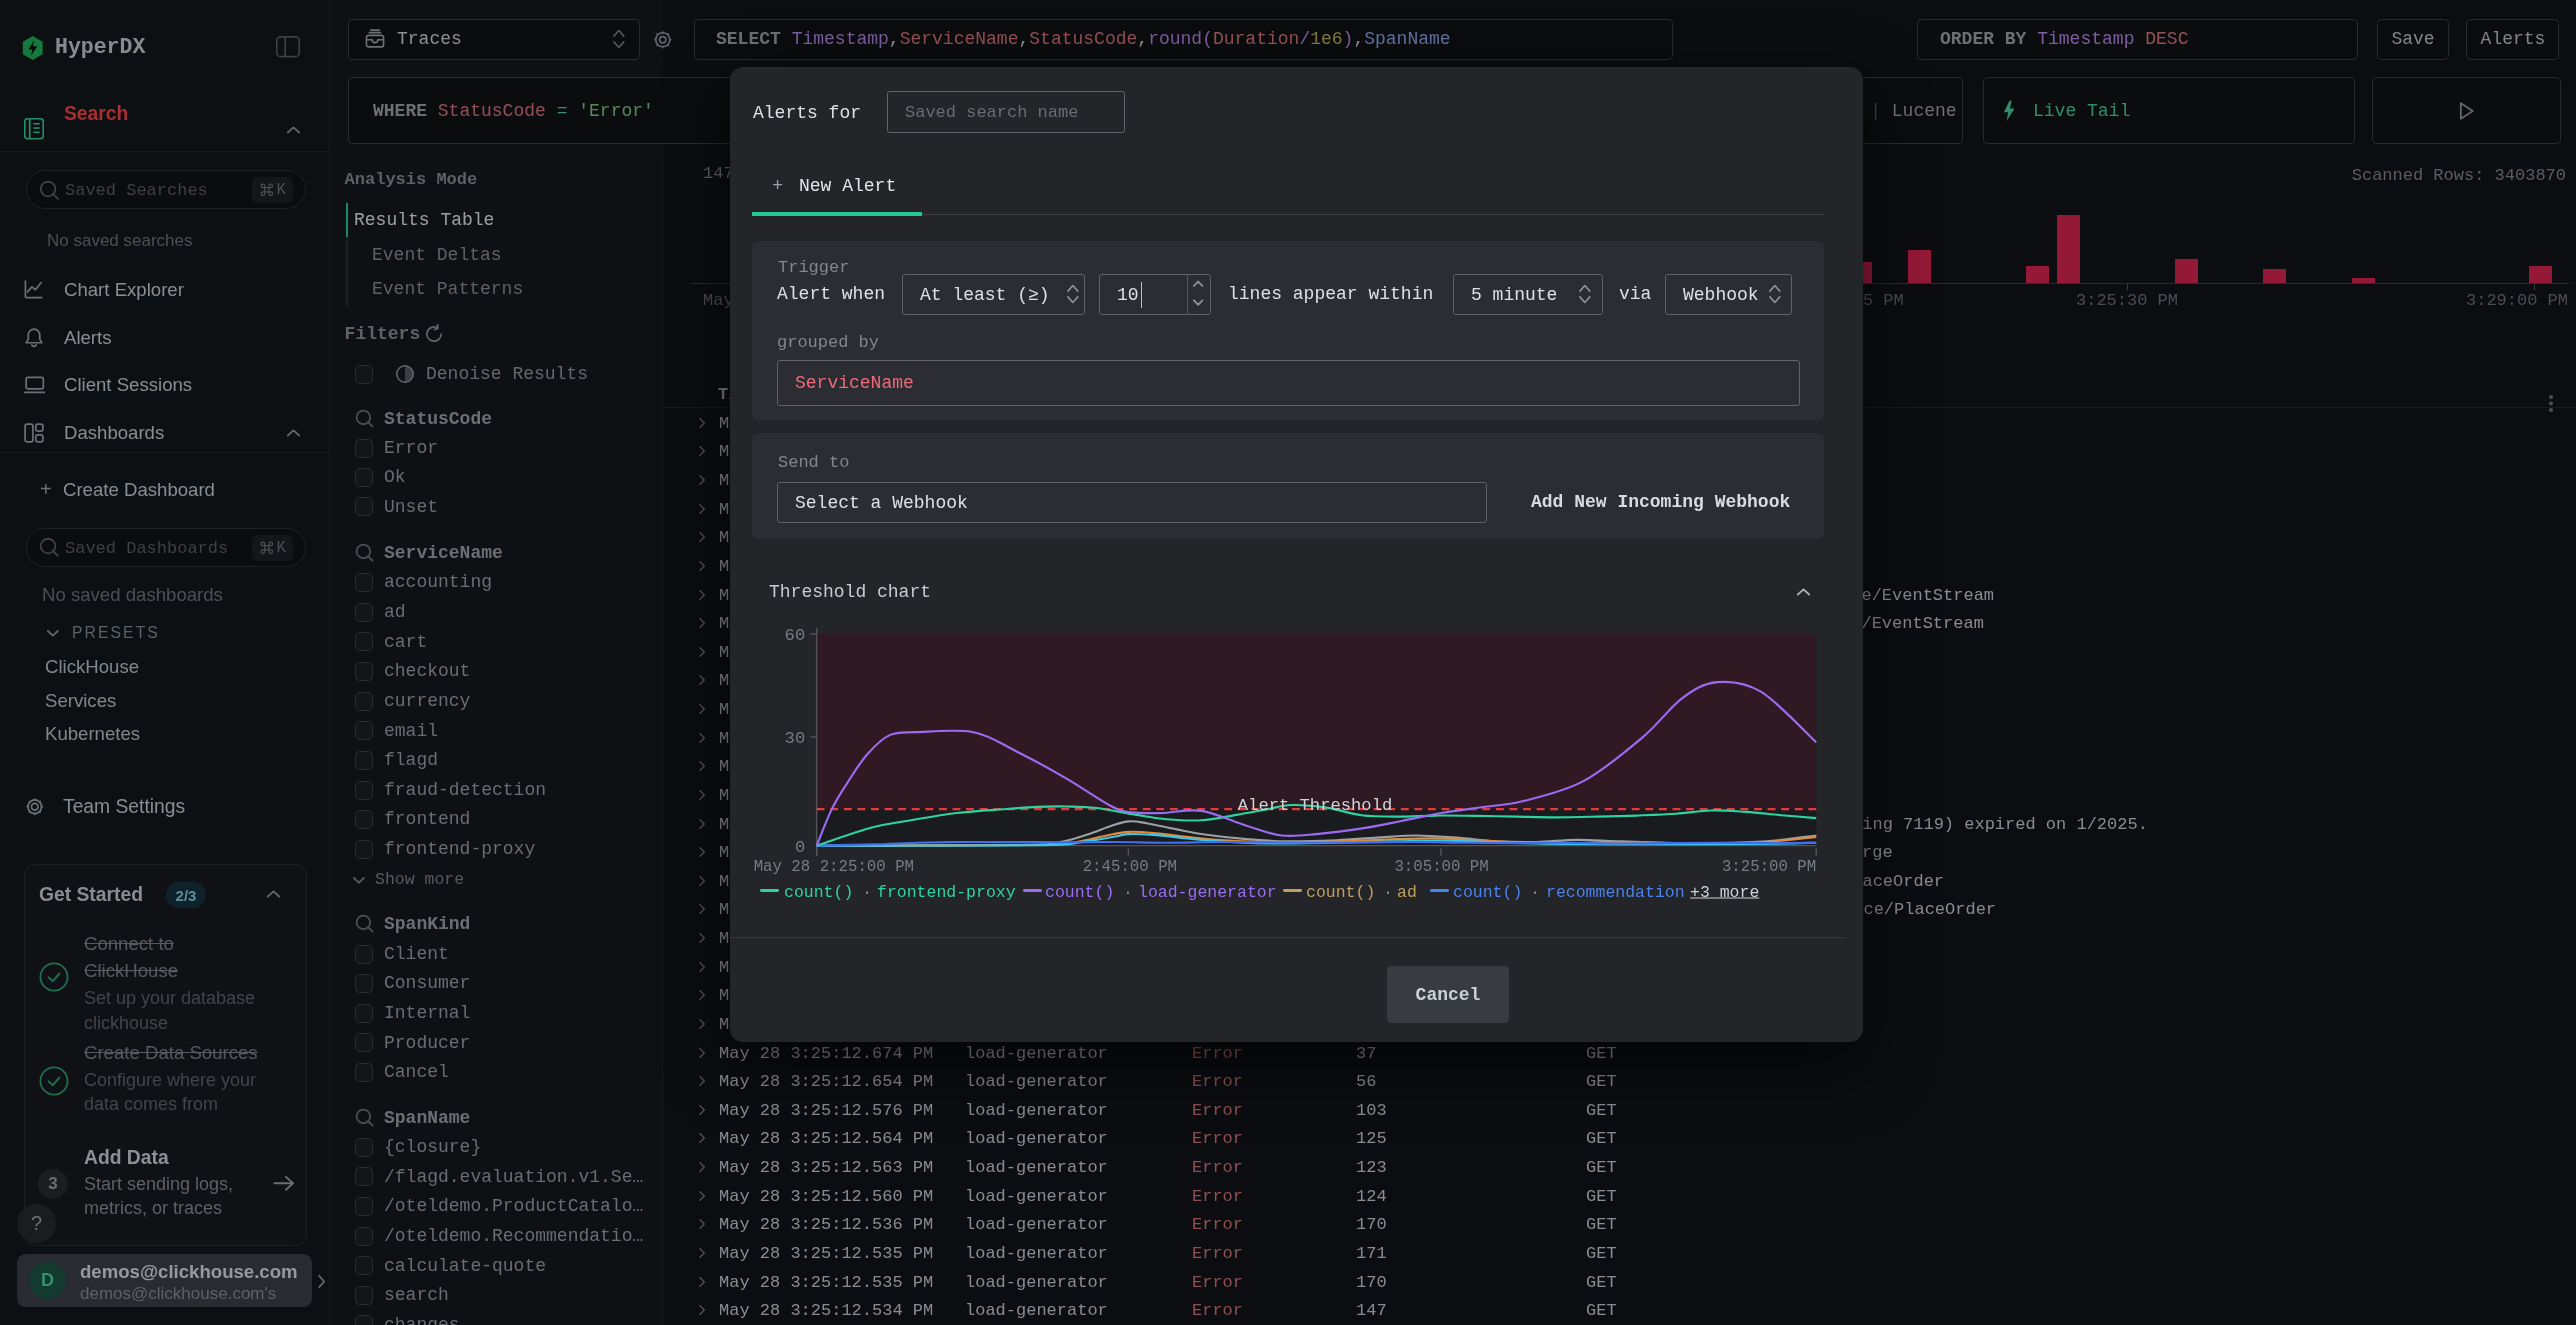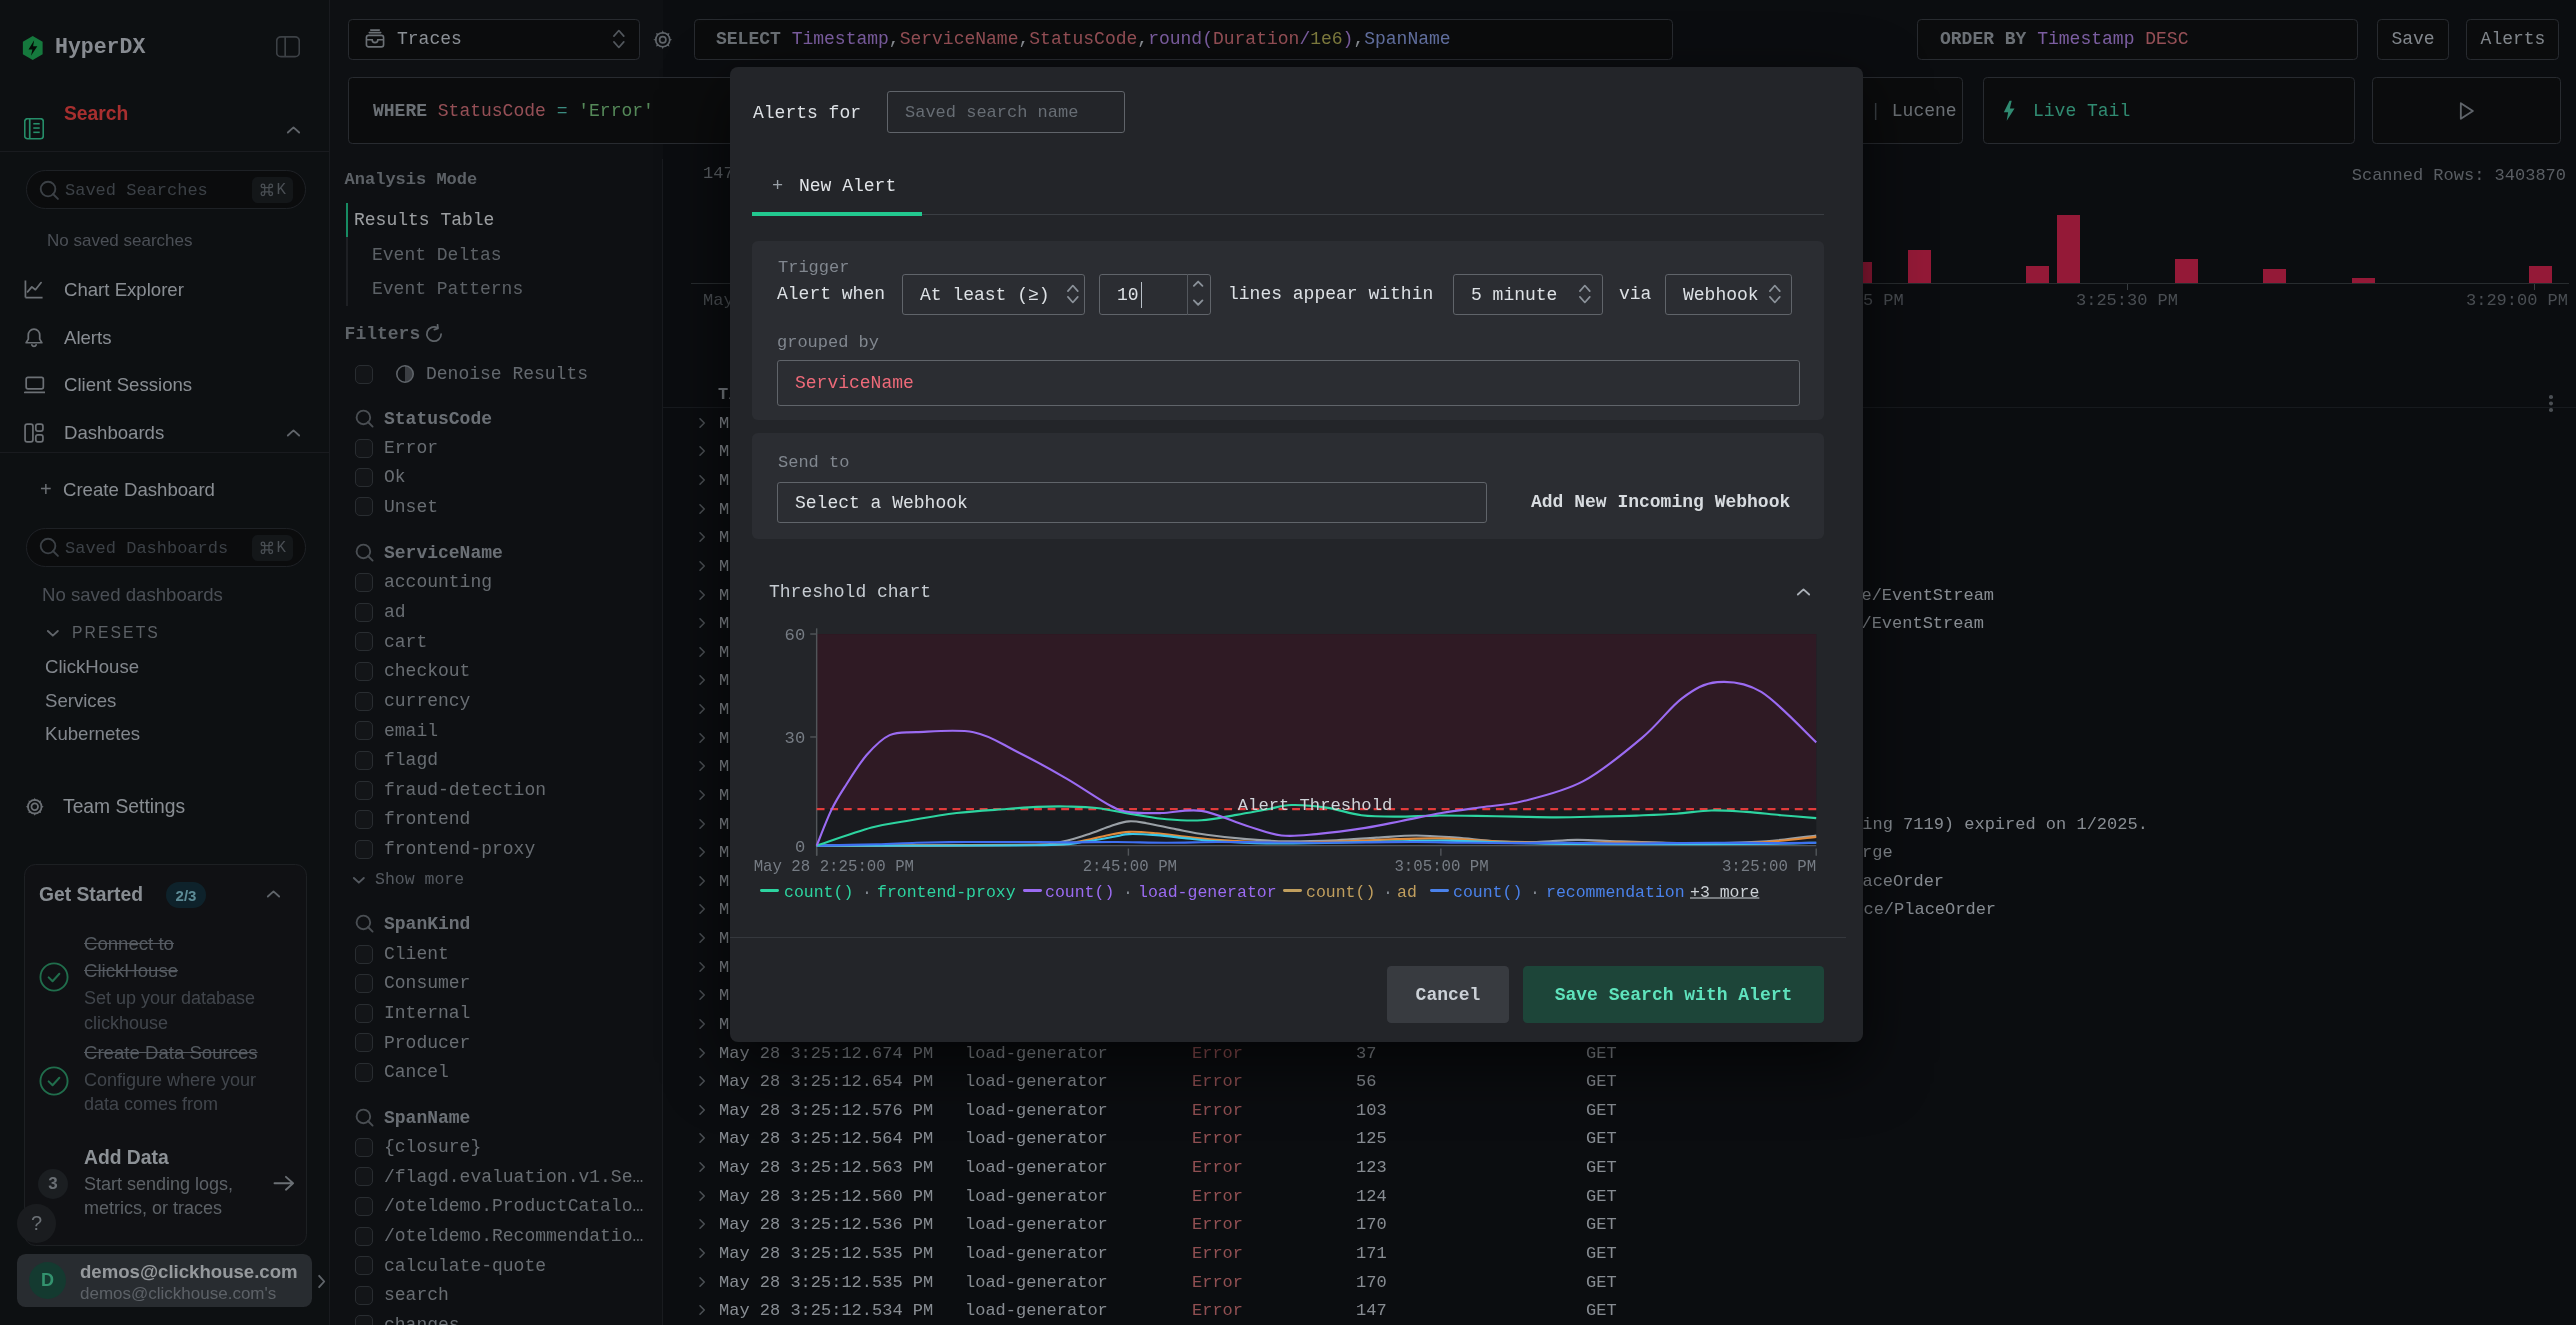--- a/index.html
+++ b/index.html
@@ -20,21 +20,21 @@
 
 .fhead{position:absolute;font-size:18px;font-weight:bold;color:#99a0a8;transform:translateY(-50%)}
 .fitem{position:absolute;font-size:18px;color:#959ca4;transform:translateY(-50%)}
 .cb{position:absolute;width:18.6px;height:18.6px;border:1.4px solid #3c4147;border-radius:5px;background:rgba(255,255,255,.03)}
 
 .trow{position:absolute;left:663px;width:1913px;height:29px;font-size:17px;color:#c2c9d2;white-space:pre}
 .trow span{position:absolute;top:50%;transform:translateY(-50%)}
 .err{color:#cf7276}
 
 #overlay{position:absolute;left:0;top:0;width:2576px;height:1325px;background:rgba(0,0,0,0.30)}
-#modal{position:absolute;left:730px;top:67px;width:1133px;height:975px;background:#232529;border-radius:8px;box-shadow:0 21.5px 64px rgba(0,0,0,.65)}
+#modal{position:absolute;left:730px;top:67px;width:1133px;height:975px;background:#232529;border-radius:13px;box-shadow:0 21.5px 64px rgba(0,0,0,.65)}
 .mcard{position:absolute;left:22px;width:1072px;background:#2b2d32;border-radius:5.7px}
 .msel{position:absolute;border:0.7px solid #60646a;border-radius:2.9px}
 .msel .t{position:absolute;left:17px;top:50%;transform:translateY(-50%);font-size:18px;color:#dde1e5;white-space:pre}
 .mlabel{position:absolute;font-size:17px;color:#81878f;transform:translateY(-50%)}
 .mtext{position:absolute;font-size:18px;color:#dde1e5;transform:translateY(-50%);white-space:pre}
 
 </style></head><body>
 <div id="app">
 <div id="sidebar">
 <svg class="abs" style="left:22px;top:36px" width="21.5" height="24" viewBox="0 0 30 34" fill="none">
@@ -513,14 +513,13 @@
 <div class="abs mono" style="left:1306px;top:892px;transform:translateY(-50%);font-size:16.5px;color:#c19f5e;white-space:pre">count()</div>
 <div class="abs mono" style="left:1383px;top:892px;transform:translateY(-50%);font-size:16.5px;color:#81878f;white-space:pre">·</div>
 <div class="abs mono" style="left:1397px;top:892px;transform:translateY(-50%);font-size:16.5px;color:#c19f5e;white-space:pre">ad</div>
 <div class="abs" style="left:1430px;top:889px;width:18.6px;height:2.9px;border-radius:1.4px;background:#4a82eb"></div>
 <div class="abs mono" style="left:1453px;top:892px;transform:translateY(-50%);font-size:16.5px;color:#4a82eb;white-space:pre">count()</div>
 <div class="abs mono" style="left:1530px;top:892px;transform:translateY(-50%);font-size:16.5px;color:#81878f;white-space:pre">·</div>
 <div class="abs mono" style="left:1546px;top:892px;transform:translateY(-50%);font-size:16.5px;color:#4a82eb;white-space:pre">recommendation</div>
 <div class="abs mono" style="left:1690px;top:892px;transform:translateY(-50%);font-size:16.5px;color:#ccd1d6;white-space:pre;text-decoration:underline">+3 more</div>
 <div class="abs" style="left:730px;top:937px;width:1116px;height:0.7px;background:#35383d"></div>
 <div class="abs mono" style="left:1387px;top:966px;width:122px;height:57px;border-radius:4.3px;background:#383b40;color:#ccd1d7;font-size:18px;font-weight:bold;display:flex;align-items:center;justify-content:center">Cancel</div>
-<div class="abs mono" style="left:1523px;top:966px;width:301px;height:57px;border-radius:4.3px;background:#1d4539;color:#5fe3bd;font-size:18px;font-weight:bold;display:flex;align-items:center;justify-content:center">Save Search with Alert</div>
 </div>
 
 </body></html>

